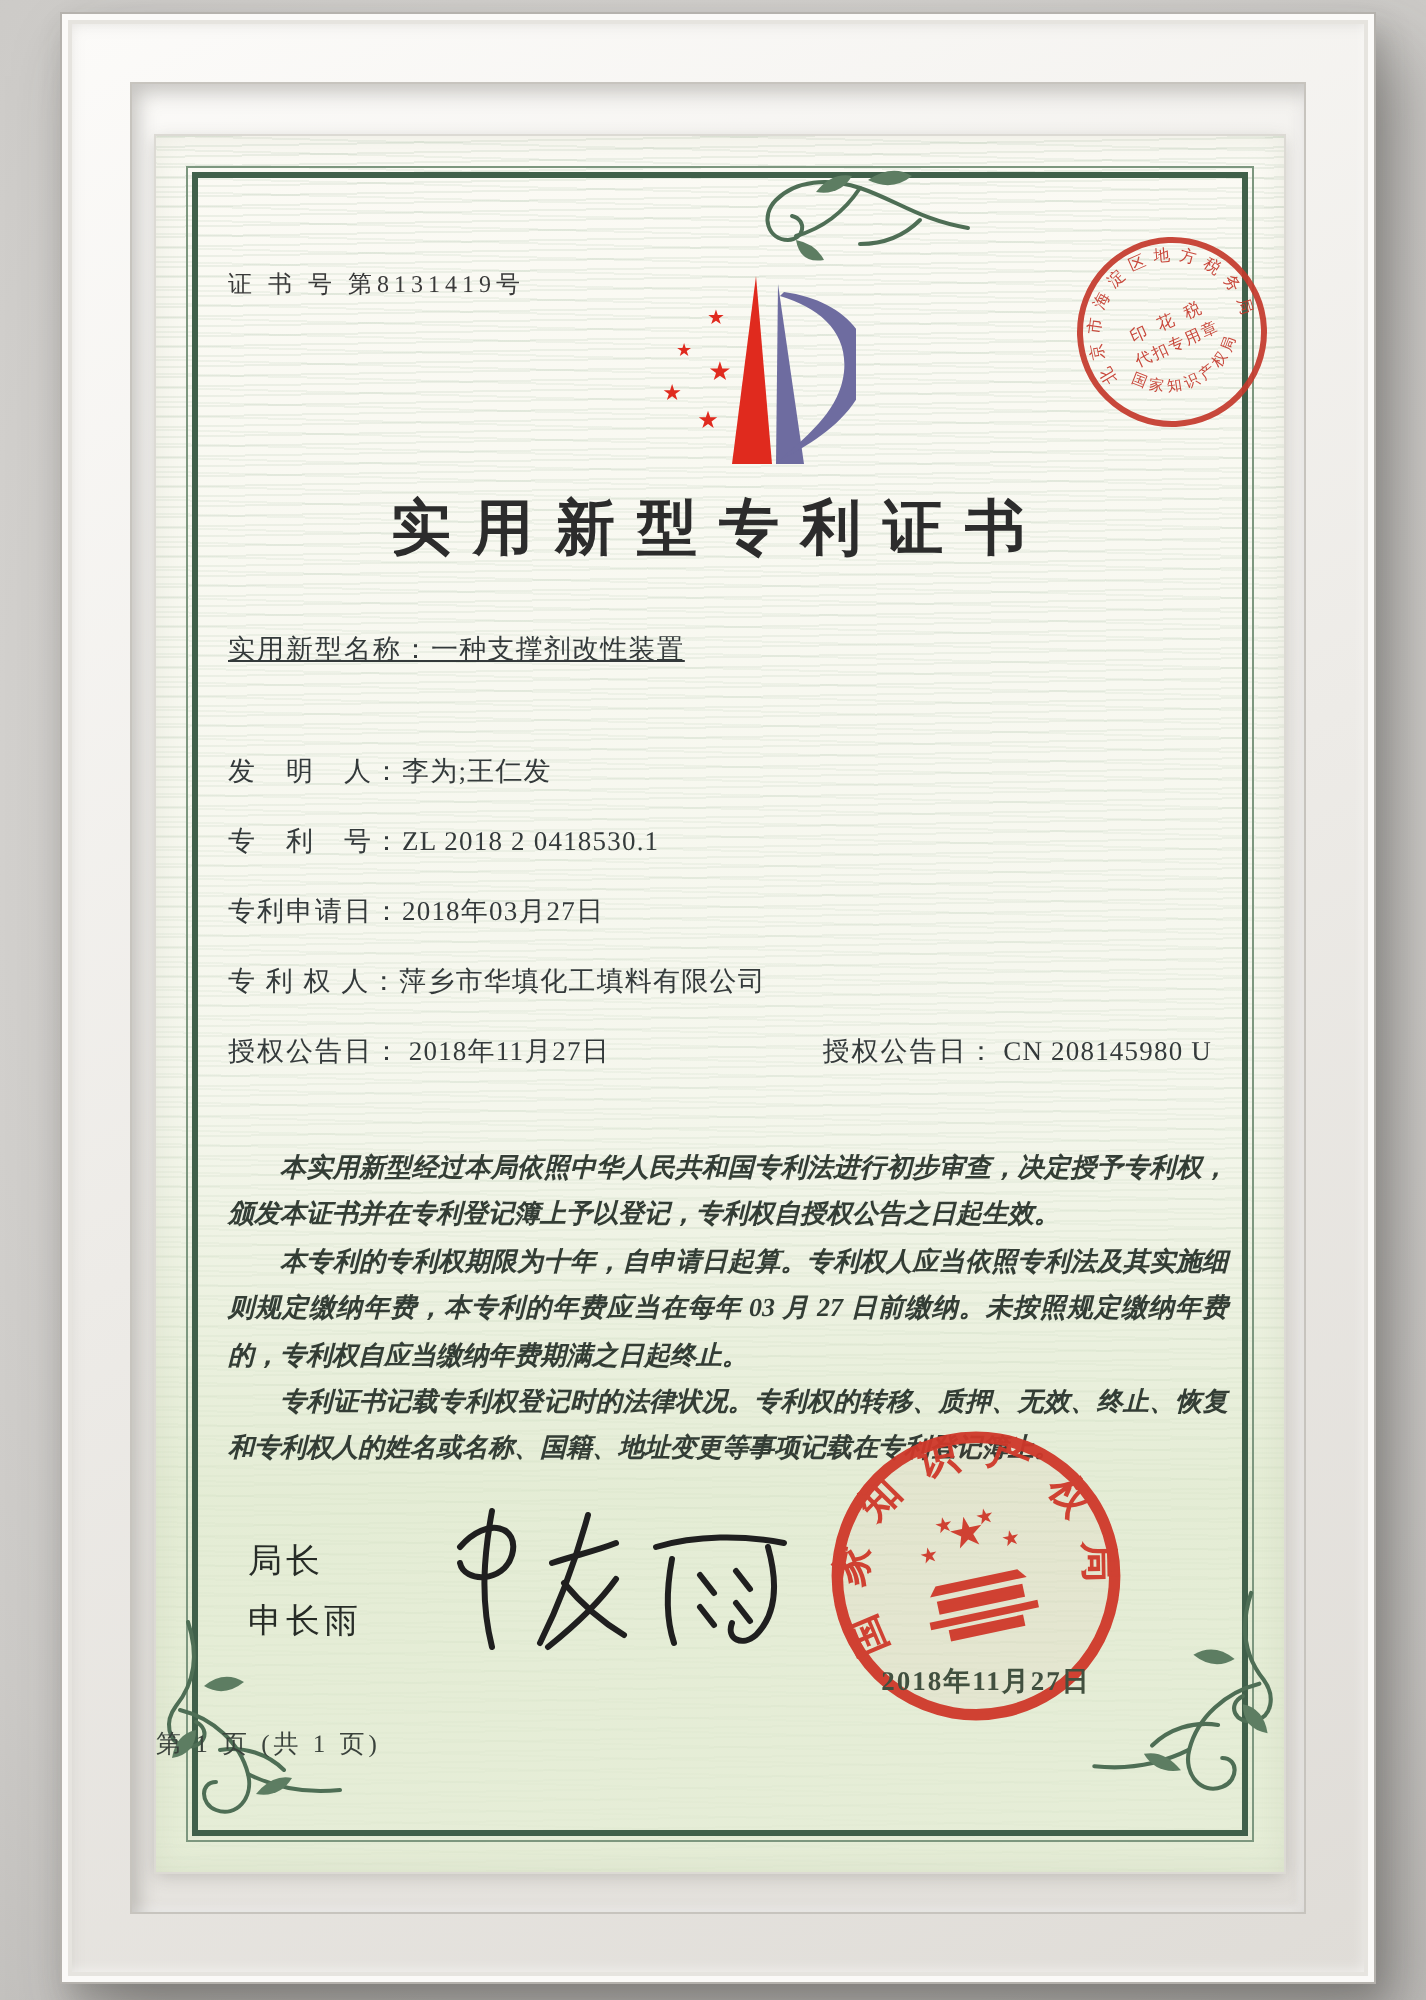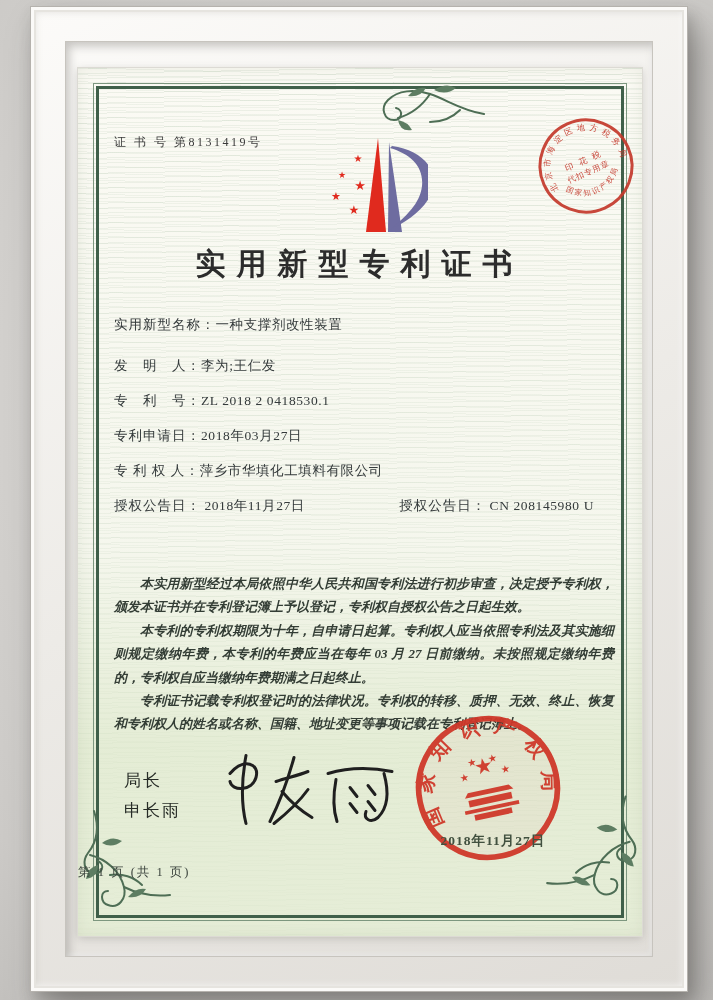--- a/index.html
+++ b/index.html
@@ -34,24 +34,24 @@
   .cert-border{position:absolute;inset:15px;border:1px solid #7d977f;}
   .cert-border::after{content:"";position:absolute;inset:2px;border:3px solid #40604a;}
   
   .cert-number{position:absolute;left:36px;top:66px;font-size:12px;letter-spacing:2.5px;color:#3a3a3a;}
   .tax-seal{position:absolute;left:458px;top:48px;width:100px;height:100px;transform:rotate(-24deg);opacity:.92;}
   .logo{position:absolute;left:240px;top:66px;width:110px;height:102px;}
   .title{position:absolute;left:0;right:12px;top:176px;text-align:center;font-size:30px;font-weight:600;
     letter-spacing:11px;text-indent:11px;color:#2c2c2c;}
   .fields{position:absolute;left:36px;right:22px;top:248px;font-size:13.5px;color:#343a3b;}
   .frow{display:flex;margin-bottom:18px;line-height:17px;}
-  .frow.first{margin-bottom:24px;}
+  .frow.first{margin-bottom:44px;text-decoration:underline;}
   .frow .lab{white-space:pre;letter-spacing:1px;flex:none;}
   .frow .val{letter-spacing:.6px;}
-  .frow.double{justify-content:space-between;padding-right:26px;}
+  .frow.double{justify-content:space-between;padding-right:14px;}
   .paras{position:absolute;left:36px;right:28px;top:504px;font-size:13px;line-height:23.4px;
     color:#333d35;text-align:justify;font-style:italic;}
   .paras p{margin:0;text-indent:2em;font-weight:bold;}
   .signer{position:absolute;left:46px;top:698px;font-size:17px;line-height:30px;letter-spacing:2px;
     color:#272c27;font-weight:400;}
   .signature{position:absolute;left:138px;top:678px;width:190px;height:88px;}
   .seal-cnipa{position:absolute;left:334px;top:644px;width:152px;height:152px;transform:rotate(-12deg);opacity:.95;}
   .issue-date{position:absolute;left:326px;top:764px;width:178px;text-align:center;font-size:13.5px;
     font-weight:600;letter-spacing:1px;color:#41503f;}
   .footer{position:absolute;left:0;right:0;top:796px;text-align:left;font-size:12.5px;letter-spacing:2px;color:#3a423c;}

